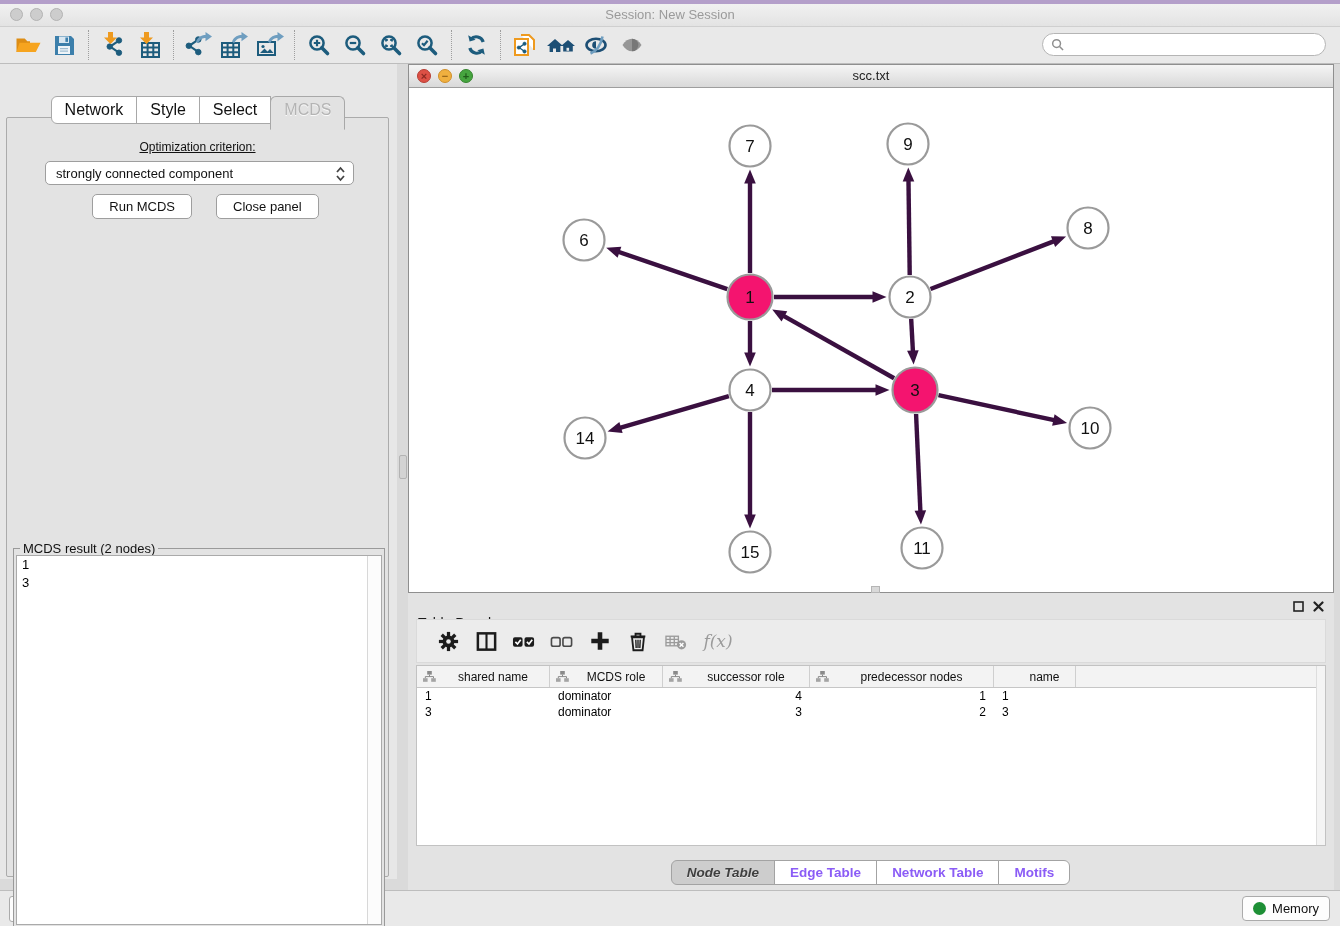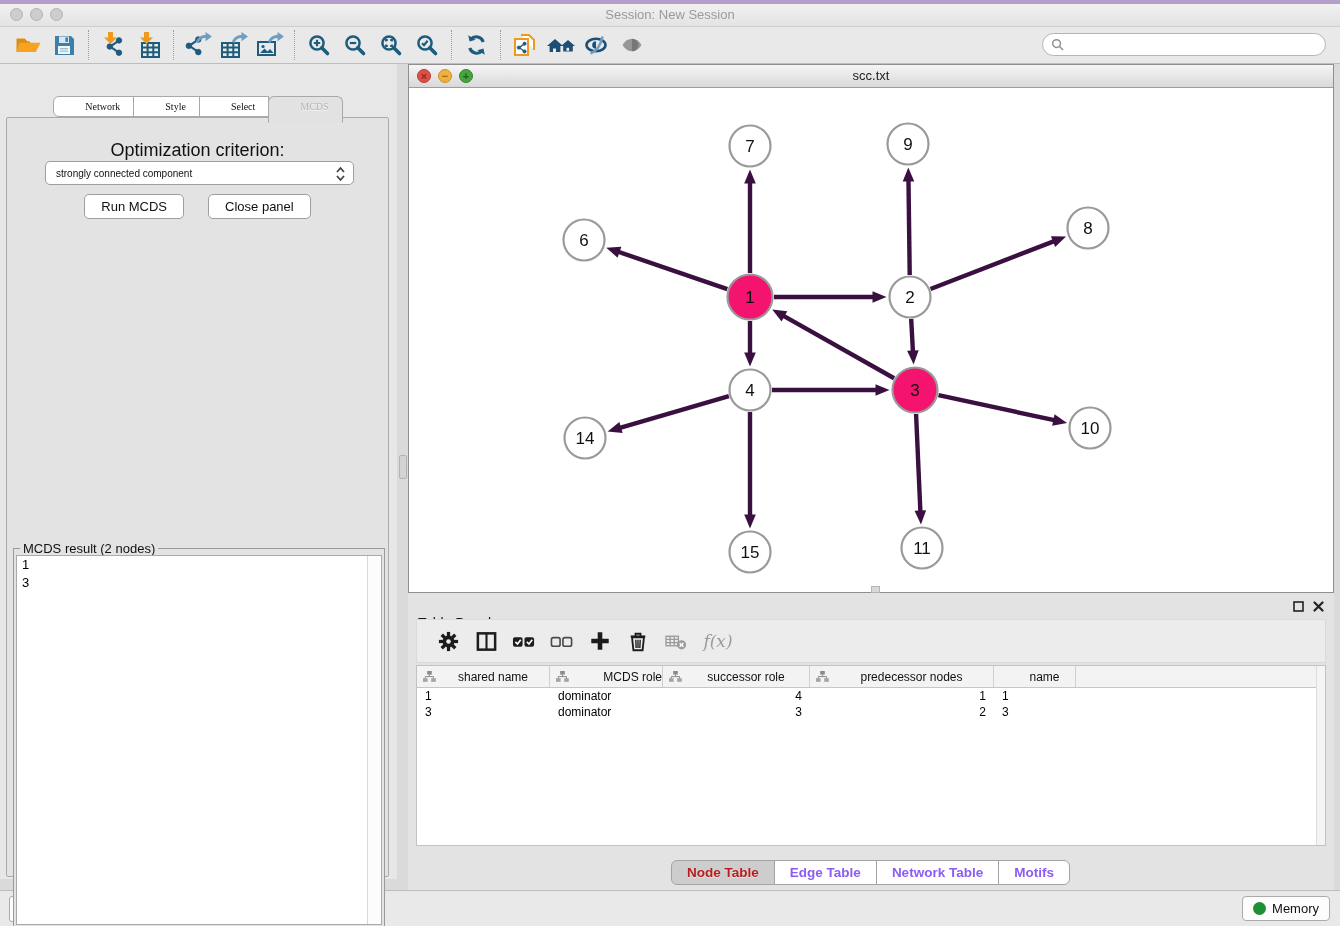--- a/index.html
+++ b/index.html
@@ -18,32 +18,32 @@
   .tb-sep{width:0;height:30px;border-left:1px dotted #9e9e9e;margin:0 6px;}
   .search{position:absolute;right:14px;top:6px;width:284px;height:23px;background:#fff;
           border:1px solid #b5b5b5;border-radius:12px;display:flex;align-items:center;padding-left:8px;box-sizing:border-box;}
   .search input{border:none;outline:none;flex:1;font-size:12px;background:transparent;margin-left:5px;}
   
   .control-panel{position:absolute;left:0;top:64px;width:397px;height:815px;background:#e7e7e7;}
   .cp-header{position:absolute;left:0;top:0;width:100%;height:30px;}
   .cp-title{position:absolute;left:10px;top:8px;font-size:13px;color:#1a1a1a;}
   .win-btns{position:absolute;right:8px;top:8px;display:flex;gap:9px;align-items:center;}
   .cp-tabs{position:absolute;left:0;top:32px;width:100%;display:flex;justify-content:center;z-index:3;}
-  .cp-tab{background:#fff;border:1px solid #a8a8a8;margin-left:-1px;font-size:10px;color:#111;
-          padding:4px 13px 4px 31px;cursor:default;font-family:Liberation Serif, serif;}
+  .cp-tab{background:#fff;border:1px solid #a8a8a8;margin-left:-1px;font-size:16px;color:#111;
+          padding:4px 13px 4px 13px;cursor:default;}
   .cp-tab:first-child{border-radius:6px 0 0 6px;}
   .cp-tab.active{background:#e2e2e2;color:#b4b4b4;text-shadow:0 1px 0 #fafafa;border-radius:6px 6px 0 0;
           border-bottom:1px solid #e2e2e2;padding-bottom:9px;margin-bottom:-6px;}
   .cp-body{position:absolute;left:6px;top:53px;width:383px;height:760px;background:#e3e3e3;
            border:1px solid #ababab;border-radius:2px;z-index:1;box-sizing:border-box;}
-  .opt-label{position:absolute;left:0;top:22px;width:100%;text-align:center;font-size:18px;color:#111;}
+  .opt-label{position:absolute;left:0;top:22px;width:100%;text-align:center;font-size:12px;color:#111;text-decoration:underline;}
   .dropdown{position:absolute;left:38px;top:43px;width:309px;height:24px;background:#fff;border:1px solid #9e9e9e;
-            border-radius:5px;display:flex;align-items:center;font-size:10px;color:#111;padding-left:10px;box-sizing:border-box;}
+            border-radius:5px;display:flex;align-items:center;font-size:13px;color:#111;padding-left:10px;box-sizing:border-box;}
   .dd-stepper{position:absolute;right:7px;top:3px;}
-  .btn-row{position:absolute;left:0;top:76px;width:100%;display:flex;justify-content:center;gap:24px;align-items:flex-end;}
+  .btn-row{position:absolute;left:8px;top:76px;width:100%;display:flex;justify-content:center;gap:24px;align-items:flex-end;}
   .btn{background:#fff;border:1px solid #9e9e9e;border-radius:5px;font-size:13px;color:#111;
        padding:4px 16px;min-width:62px;text-align:center;}
   .result-group{position:absolute;left:6px;top:430px;width:370px;height:378px;border:1px solid #9a9a9a;background:#e3e3e3;}
   .result-legend{position:absolute;left:6px;top:-8px;background:#e3e3e3;padding:0 3px;font-size:13px;color:#111;}
   .result-list{position:absolute;left:2px;top:6px;right:2px;bottom:2px;background:#fff;border:1px solid #aaa;overflow:hidden;}
   .result-item{font-size:13px;color:#000;padding:1px 0 1px 5px;line-height:16px;}
   .result-scroll{position:absolute;right:0;top:0;bottom:0;width:13px;background:#fcfcfc;border-left:1px solid #d8d8d8;}
   
   .net-window{position:absolute;left:408px;top:64px;width:926px;height:529px;background:#fff;
               border:1px solid #8f8f8f;box-sizing:border-box;}
@@ -73,21 +73,21 @@
   .th .tree{position:absolute;left:6px;top:5px;}
   .tbl-row{display:flex;height:16px;}
   .td{font-size:12px;color:#000;box-sizing:border-box;flex:0 0 auto;line-height:16px;white-space:nowrap;overflow:hidden;}
   .td.left{padding-left:8px;text-align:left;}
   .td.right{padding-right:8px;text-align:right;}
   .tp-tabs{position:absolute;left:0;bottom:5px;width:100%;display:flex;justify-content:center;}
   .tp-tab{background:#fff;border:1px solid #a3a3a3;margin-left:-1px;font-size:13.5px;font-weight:bold;color:#8b5cf6;
           padding:4px 15px;}
   .tp-tab:first-child{border-radius:6px 0 0 6px;}
   .tp-tab:last-child{border-radius:0 6px 6px 0;}
-  .tp-tab.active{background:#cdcdcd;color:#b91c1c;font-weight:bold;text-shadow:0 1px 0 #e8e8e8;}
+  .tp-tab.active{background:#cdcdcd;color:#404040;font-weight:bold;text-shadow:0 1px 0 #e8e8e8;font-style:italic;}
   
   .statusbar{position:absolute;left:0;top:890px;width:100%;height:36px;background:#e9e9e9;border-top:1px solid #bdbdbd;box-sizing:border-box;}
   .sb-left-btn{position:absolute;left:9px;top:5px;width:31px;height:26px;background:#fdfdfd;border:1px solid #ababab;
                border-radius:3px;display:flex;align-items:center;justify-content:center;box-sizing:border-box;}
   .memory-btn{position:absolute;right:10px;top:5px;height:25px;background:#fdfdfd;border:1px solid #ababab;border-radius:4px;
               display:flex;align-items:center;gap:6px;padding:0 10px;font-size:13px;color:#111;box-sizing:border-box;}
   .mem-dot{width:13px;height:13px;border-radius:50%;background:#1d8f35;}
   .fx{font-family:"DejaVu Serif",serif;font-style:italic;font-size:17px;color:#9b9b9b;margin-left:8px;}
 </style>
 </head>
@@ -450,21 +450,21 @@
             <svg class="tree" width="13" height="12" viewBox="0 0 13 12">
               <g fill="#8a8a8a">
                 <rect x="4.2" y="0" width="4.6" height="3.6"></rect>
                 <rect x="0" y="7.2" width="4.6" height="3.6" opacity=".75"></rect>
                 <rect x="8.2" y="7.2" width="4.6" height="3.6" opacity=".75"></rect>
               </g>
               <path d="M6.5 3.6v2M2.3 7.2V5.6h8.2v1.6" stroke="#8a8a8a" fill="none"></path>
             </svg>
             <span>shared name</span>
           </div>
-          <div class="th" style="width: 113px; justify-content: flex-end;">
+          <div class="th" style="width: 113px;">
             <svg class="tree" width="13" height="12" viewBox="0 0 13 12">
               <g fill="#8a8a8a">
                 <rect x="4.2" y="0" width="4.6" height="3.6"></rect>
                 <rect x="0" y="7.2" width="4.6" height="3.6" opacity=".75"></rect>
                 <rect x="8.2" y="7.2" width="4.6" height="3.6" opacity=".75"></rect>
               </g>
               <path d="M6.5 3.6v2M2.3 7.2V5.6h8.2v1.6" stroke="#8a8a8a" fill="none"></path>
             </svg>
             <span>MCDS role</span>
           </div>

